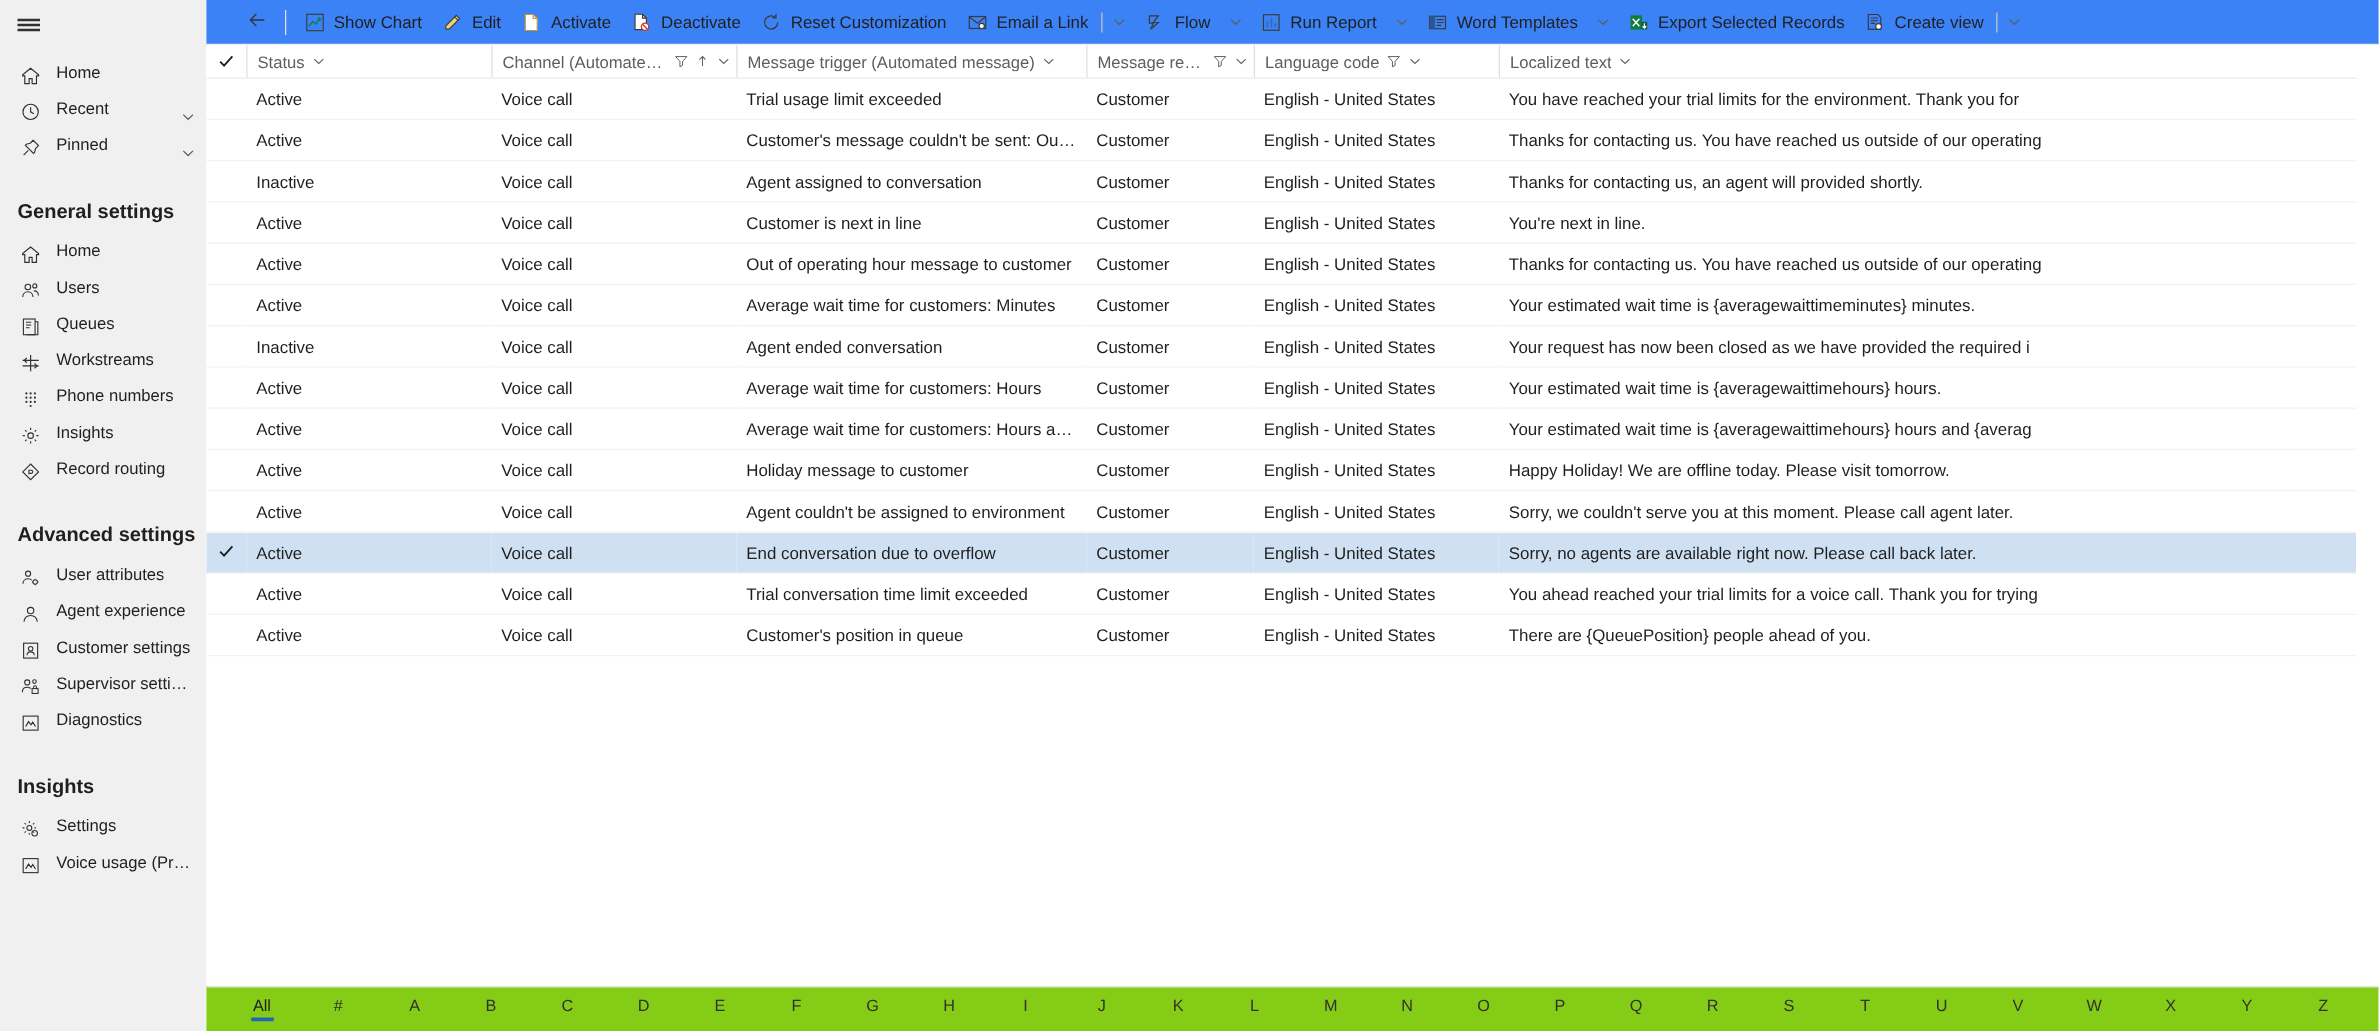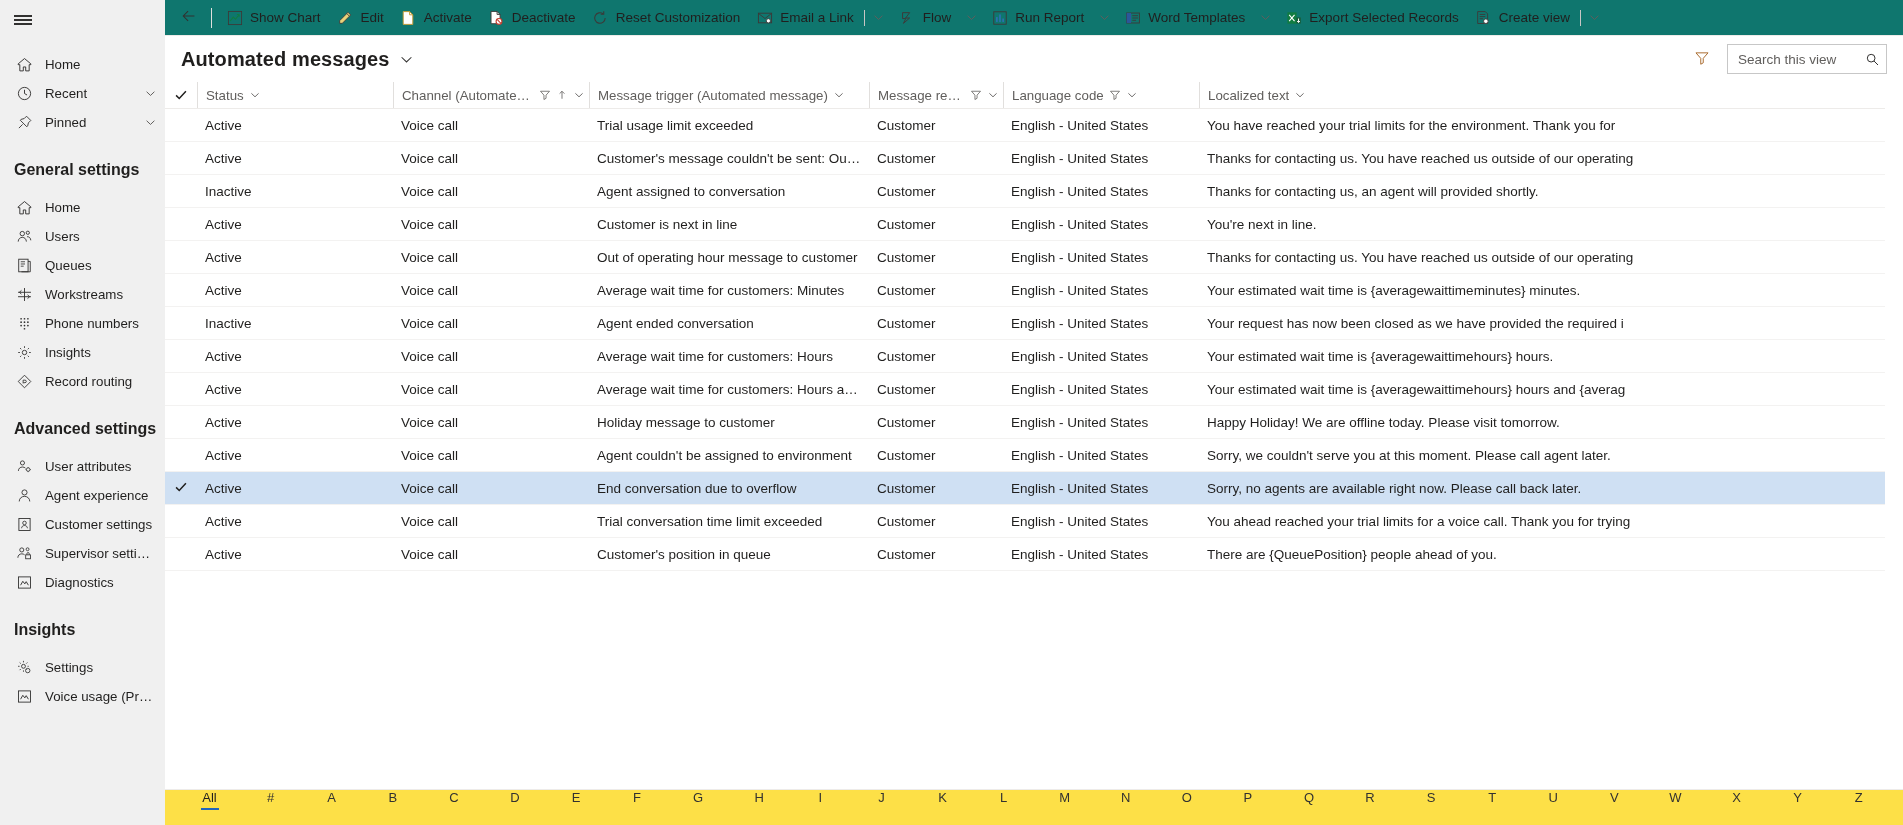--- a/index.html
+++ b/index.html
@@ -20,21 +20,21 @@
     flex: 0 0 165px;
     overflow: hidden;
     position: relative;
   }
   .hamburger {
     height: 40px; display: flex; align-items: center; padding-left: 14px;
     cursor: pointer;
   }
   .hamburger .bar { width: 18px; height: 1.6px; background: #323130; margin: 2.2px 0; display:block;}
   .nav-item {
-    height: 29px; display: flex; align-items: center;
+    height: 29px; display: flex; 
     padding-left: 14px; padding-right: 8px;
     cursor: pointer; color: #201f1e; font-size: 13.3px;
     position: relative;
   }
   .nav-ico {
     width: 20px; height: 20px; flex: 0 0 20px;
     display: flex; align-items: center; justify-content: center;
     margin-right: 11px;
   }
   .nav-ico svg { display: block; }
@@ -48,23 +48,23 @@
   .sp-sm { height: 10px; }
 
   
   .main { flex: 1 1 auto; display: flex; flex-direction: column; height: 825px;
           background: #fff; min-width: 0; }
 
   
   .cmdbar {
     height: 36px; flex: 0 0 36px;
     display: flex; align-items: center;
-    background: #0f766e;
+    background: #3b82f6;
     border-bottom: 1px solid #edebe9;
-    padding-left: 8px;
+    padding-left: 25px;
     overflow: hidden;
     white-space: nowrap;
   }
   .back-btn {
     width: 32px; height: 32px; display: flex; align-items: center; justify-content: center;
     cursor: pointer; flex: 0 0 32px;
   }
   .cmd-sep { width: 1px; height: 20px; background: #e1dfdd; margin: 0 6px; flex: 0 0 1px; }
   .cmd-btn {
     display: flex; align-items: center; height: 32px;
@@ -130,22 +130,22 @@
     white-space: nowrap; overflow: hidden; text-overflow: ellipsis;
     vertical-align: middle;
   }
   tr.row.selected td { background: #cfe0f3; }
   td.cell-chk { padding: 0; text-align: center; width: 32px; }
   td.link { color: #1f5faa; }
   .rowcheck { width: 14px; height: 14px; display:inline-flex; align-items:center; justify-content:center;}
 
   
   .alphabar {
-    height: 36px; flex: 0 0 36px; display: flex; align-items: flex-start;
-    padding: 0 14px 0 14px; border-top: 1px solid #edebe9; background: #fde047;
+    height: 36px; flex: 0 0 36px; display: flex; align-items: center;
+    padding: 0 14px 0 14px; border-top: 1px solid #edebe9; background: #84cc16;
   }
   .alpha {
     flex: 1 1 0; text-align: center; font-size: 13px; color: #323130;
     cursor: pointer; padding-bottom: 7px; position: relative;
   }
   .alpha.active { color: #201f1e; }
   .alpha.active::after {
     content: ""; position: absolute; left: 50%; transform: translateX(-50%);
     bottom: 2px; width: 18px; height: 2.5px; background: #2266bb;
   }
@@ -530,46 +530,20 @@
         <span>Create view</span>
       </div>
       <div class="vline"></div>
       <div class="cmd-chev">
         <svg width="13" height="13" viewBox="0 0 16 16">
             <path d="M3.2 5.8 8 10.4l4.8-4.6" fill="none" stroke="#605e5c" stroke-width="1.2"></path>
           </svg>
       </div>
     </div>
 
-    <div class="viewhead">
-      <span class="view-title">Automated messages</span>
-      <span class="view-title-chev">
-        <svg width="15" height="15" viewBox="0 0 16 16">
-            <path d="M2.8 5.6 8 10.6l5.2-5" fill="none" stroke="#323130" stroke-width="1.1"></path>
-          </svg>
-      </span>
-      <div class="head-right">
-        <div class="filter-icon-btn">
-          <span>
-            <svg width="16" height="16" viewBox="0 0 18 18">
-                <path d="M2.2 3.2h13.6L10.4 9.4v5l-2.8 1.6v-6.6z" fill="none" stroke="#a96b2e" stroke-width="1.1"></path>
-              </svg>
-          </span>
-        </div>
-        <div class="searchbox">
-          <input type="text" placeholder="Search this view" style="">
-          <span class="search-go">
-            <svg width="15" height="15" viewBox="0 0 18 18">
-                <circle cx="7.4" cy="7.4" r="4.6" fill="none" stroke="#323130" stroke-width="1.2"></circle>
-                <path d="M10.9 10.9 15.6 15.6" stroke="#323130" stroke-width="1.2"></path>
-              </svg>
-          </span>
-        </div>
-      </div>
-    </div>
 
     <div class="gridwrap">
       <div class="grid">
         <table class="dg">
           <colgroup>
             <col style="width:32px">
             <col style="width:196px">
             <col style="width:196px">
             <col style="width:280px">
             <col style="width:134px">

